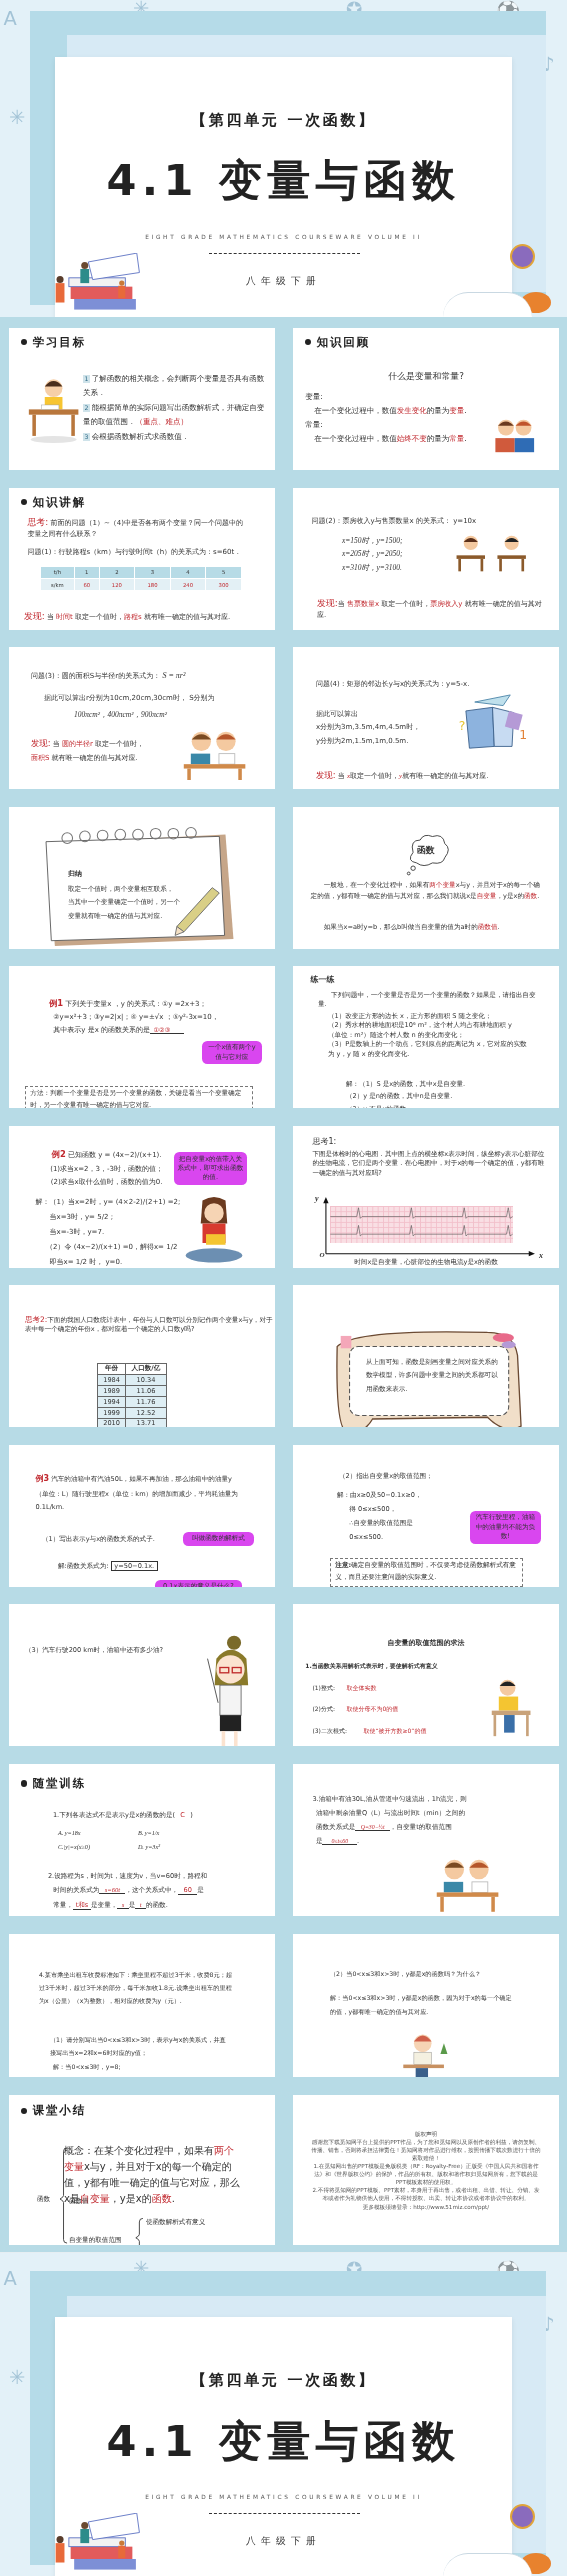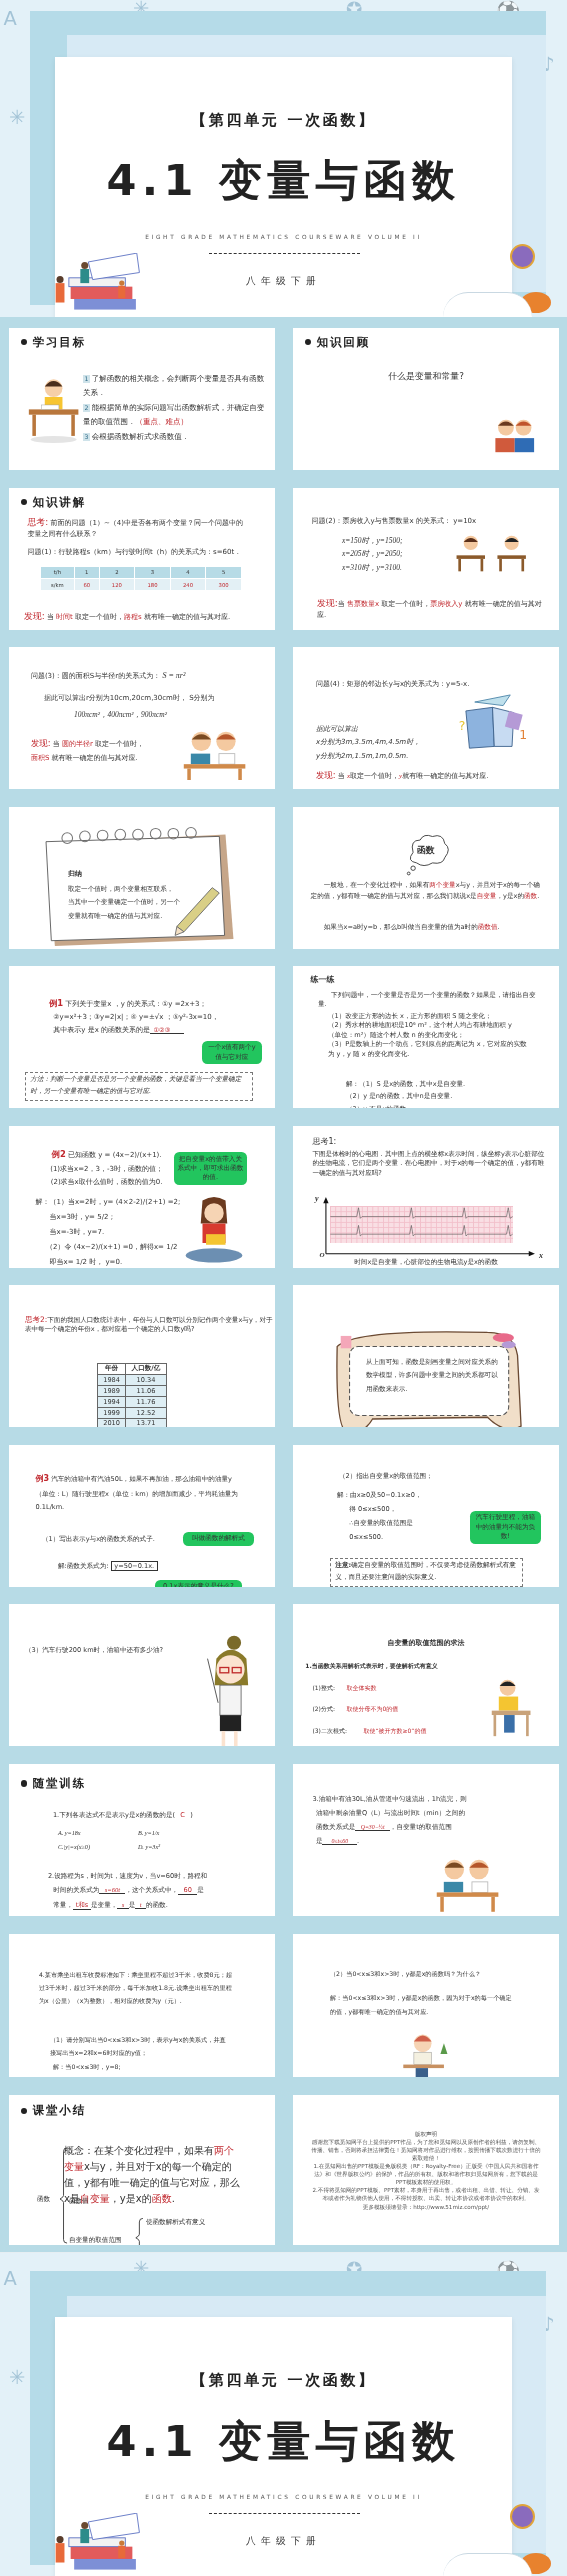--- a/index.html
+++ b/index.html
@@ -29,21 +29,21 @@
   .slide.l { left: 0; }
   .slide.r { left: 284px; }
   .sec-head { position: absolute; left: 12.4px; top: 7px; font-size: 11.5px; font-weight: bold; color: #222; letter-spacing: 1.8px; }
   .sec-head .dot { display: inline-block; width: 6.2px; height: 6.2px; background: #222; border-radius: 50%; margin-right: 5.3px; vertical-align: middle; }
   .txt { position: absolute; font-size: 7.5px; line-height: 1.55; color: #333; }
 
   .num-badge { display: inline-block; width: 7px; height: 8px; background: #cfe3ea; color: #2f6b88; font-size: 6.2px; text-align: center; line-height: 8px; margin-right: 1.8px; }
   table.grid { border-collapse: collapse; font-size: 5.3px; }
   table.grid td { border: 0.9px solid #fff; text-align: center; padding: 2.7px 0; }
   .figure { position: absolute; }
-  .bubble { position: absolute; background: #22c55e; border-radius: 5.3px; font-size: 6.6px; text-align: center; color: #333; padding: 2.7px 3.5px; line-height: 1.4; }
+  .bubble { position: absolute; background: #d946ef; border-radius: 5.3px; font-size: 6.6px; text-align: center; color: #333; padding: 2.7px 3.5px; line-height: 1.4; }
   .dashbox { position: absolute; border: 0.9px dashed #777; font-size: 6.6px; line-height: 1.8; padding: 1.8px 4.4px; }
   .ecg { position: absolute; background: #f9dfe4; background-image: linear-gradient(#f2bfca 0.9px, transparent 0.9px), linear-gradient(90deg, #f2bfca 0.9px, transparent 0.9px); background-size: 5.3px 5.3px; }
   table.pop { border-collapse: collapse; font-size: 6.6px; }
   table.pop td, table.pop th { border: 0.9px solid #666; padding: 0.9px 5.3px; text-align: center; }
   table.pop th { background: #fff; font-weight: bold; }
   table.pop td { background: #deeef4; }
 </style>
 </head>
 <body>
 
@@ -96,20 +96,26 @@
       <div><span class="num-badge">1</span><span>了解函数的相关概念，会判断两个变量是否具有函数关系．</span></div>
       <div><span class="num-badge">2</span><span>能根据简单的实际问题写出函数解析式，并确定自变量的取值范围．</span><span class="red">（重点、难点）</span></div>
       <div><span class="num-badge">3</span><span>会根据函数解析式求函数值．</span></div>
     </div>
   </div>
 </div>
 <div class="slide r" style="top:317px;">
   <div class="inner">
     <div class="sec-head"><span class="dot"></span><span>知识回顾</span></div>
     <div class="txt" style="left:0;right:0;top:42px;text-align:center;font-size:8.9px;">什么是变量和常量?</div>
+    <div class="txt" style="left:12.4px;top:62px;width:239px;font-size:7.5px;line-height:1.9;">
+      <div>变量:</div>
+      <div style="padding-left:8.9px;"><span>在一个变化过程中，数值</span><span class="red">发生变化</span><span>的量为</span><span class="red">变量</span>.</div>
+      <div>常量:</div>
+      <div style="padding-left:8.9px;"><span>在一个变化过程中，数值</span><span class="red">始终不变</span><span>的量为</span><span class="red">常量</span>.</div>
+    </div>
     <svg class="figure" style="left:197px;top:89px;" width="53" height="44" viewBox="0 0 60 50">
       <circle cx="18" cy="12" r="9" fill="#f4c9a0"></circle>
         <path d="M9 10 Q18 0 27 10" fill="#6b3a1f"></path>
       <circle cx="38" cy="12" r="9" fill="#f4c9a0"></circle>
         <path d="M29 10 Q38 0 47 10" fill="#c0542c"></path>
       <rect x="6" y="24" width="22" height="16" fill="#d05a3c"></rect>
         <rect x="28" y="24" width="22" height="16" fill="#2f6cb5"></rect>
     </svg>
   </div>
 </div>
@@ -190,21 +196,21 @@
         <rect x="42" y="28" width="18" height="12" fill="#fff" stroke="#bbb"></rect>
       <rect x="2" y="40" width="70" height="5" fill="#d08a4a"></rect>
         <rect x="6" y="45" width="4" height="13" fill="#d08a4a"></rect>
         <rect x="64" y="45" width="4" height="13" fill="#d08a4a"></rect>
     </svg>
   </div>
 </div>
 <div class="slide r" style="top:636px;">
   <div class="inner">
     <div class="txt" style="left:23px;top:32px;font-size:7px;">问题(4)：矩形的邻边长y与x的关系式为：y=5-x.</div>
-    <div class="txt" style="left:23px;top:76px;font-size:7px;line-height:1.95;font-style:italic;">
+    <div class="txt" style="left:23px;top:61px;font-size:7px;line-height:1.95;">
       <div>据此可以算出</div>
         <div>x分别为3m,3.5m,4m,4.5m时，</div>
         <div>y分别为2m,1.5m,1m,0.5m.</div>
     </div>
     <svg class="figure" style="left:164px;top:46px;" width="71" height="58" viewBox="0 0 80 65">
       <polygon points="20,10 60,2 52,14" fill="#bfe0ec" stroke="#4a84a8"></polygon>
       <polygon points="10,20 40,16 42,60 14,62" fill="#8db3de" stroke="#3a5f8a"></polygon>
       <polygon points="40,16 64,22 62,60 42,60" fill="#c7dbf2" stroke="#3a5f8a"></polygon>
       <rect x="56" y="22" width="16" height="18" fill="#b59ad6" transform="rotate(15 64 31)"></rect>
       <text x="2" y="42" fill="#e6c430" font-size="14" font-family="DejaVu Sans">?</text>
@@ -260,21 +266,21 @@
 </div>
 
 <div class="slide l" style="top:955px;">
   <div class="inner">
     <div class="txt" style="left:40px;top:30px;width:222px;font-size:7px;line-height:1.85;">
       <div><span class="red" style="font-weight:bold;font-size:8.4px;">例1</span> <span>下列关于变量x ，y 的关系式：①y =2x+3；</span></div>
       <div style="padding-left:4.4px;">②y=x²+3；③y=2|x|；④ y=±√x ；⑤y²-3x=10，</div>
       <div style="padding-left:4.4px;"><span>其中表示y 是x 的函数关系的是</span><span class="red" style="border-bottom:0.9px solid #333;padding:0 14px 0 3.5px;font-size:6.2px;">①②③</span></div>
     </div>
     <div class="bubble" style="left:193px;top:75px;width:60px;">一个x值有两个y值与它对应</div>
-    <div class="dashbox" style="left:16px;top:106px;width:228px;font-style:italic;">方法：判断一个变量是否是另一个变量的函数，关键是看当一个变量确定时，另一个变量有唯一确定的值与它对应.</div>
+    <div class="dashbox" style="left:16px;top:120px;width:228px;">方法：判断一个变量是否是另一个变量的函数，关键是看当一个变量确定时，另一个变量有唯一确定的值与它对应.</div>
   </div>
 </div>
 <div class="slide r" style="top:955px;">
   <div class="inner">
     <div class="txt red" style="left:17.7px;top:8.9px;font-size:8px;font-weight:bold;">练一练</div>
     <div class="txt" style="left:25px;top:25px;width:222px;font-size:6.6px;line-height:1.45;text-indent:2em;">下列问题中，一个变量是否是另一个变量的函数？如果是，请指出自变量.</div>
     <div class="txt" style="left:35px;top:46px;width:199px;font-size:6.6px;line-height:1.45;">
       <div>（1）改变正方形的边长 x，正方形的面积 S 随之变化；</div>
         <div>（2）秀水村的耕地面积是10⁶ m²，这个村人均占有耕地面积 y （单位：m²）随这个村人数 n 的变化而变化；</div>
         <div>（3）P是数轴上的一个动点，它到原点的距离记为 x，它对应的实数为 y，y 随 x 的变化而变化.</div>

